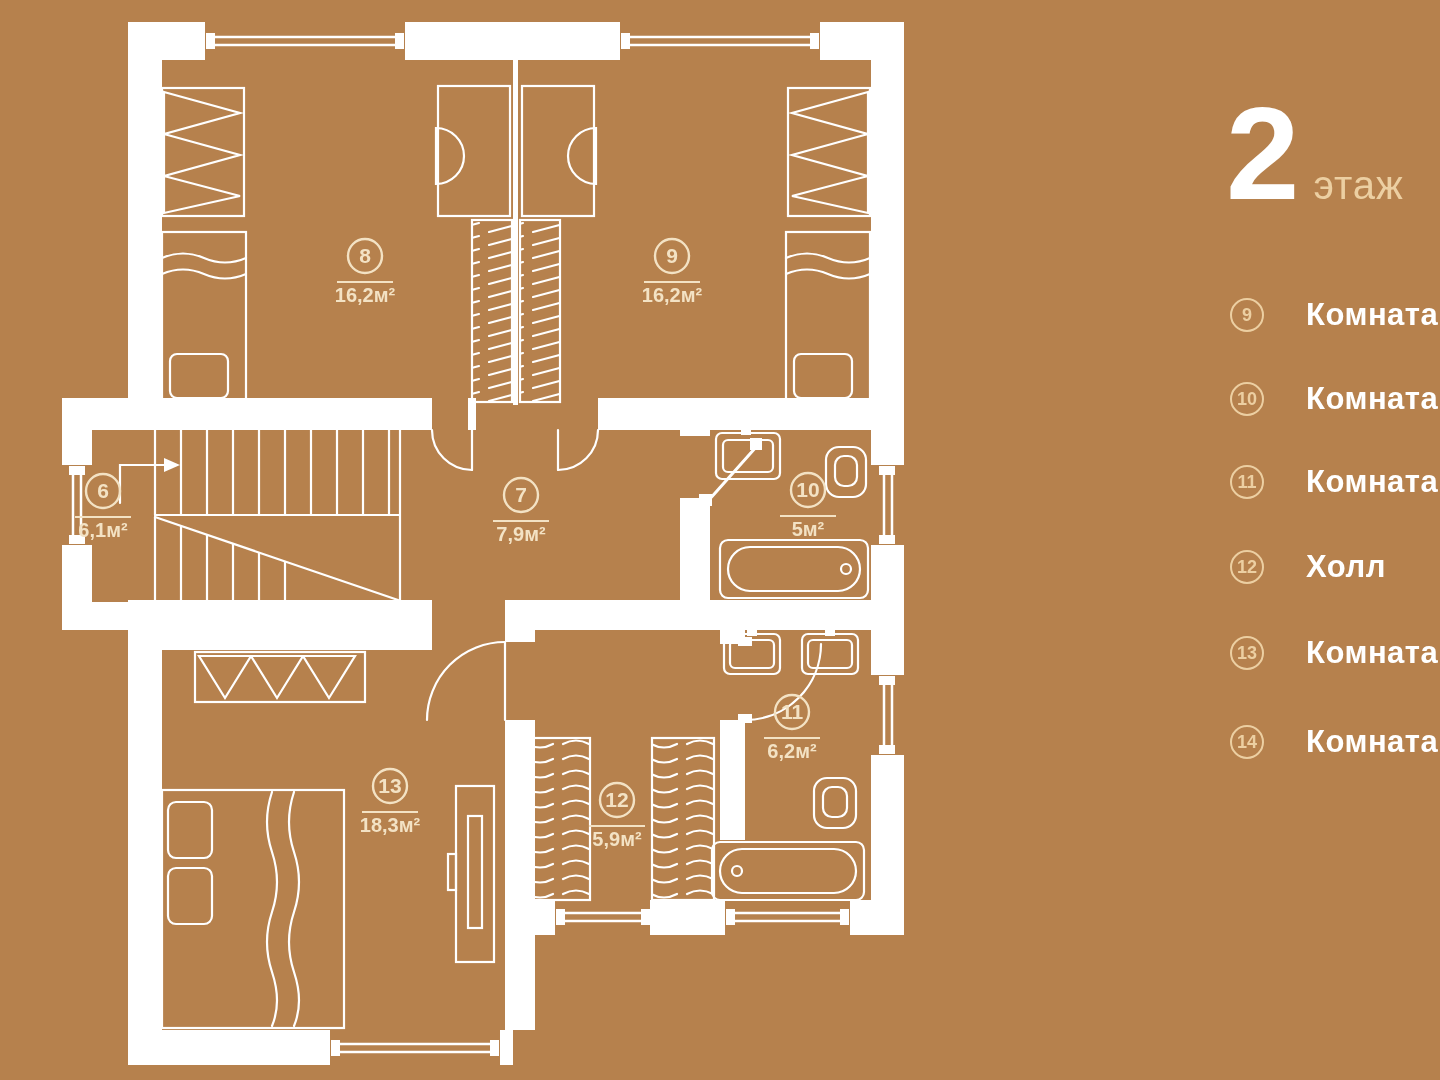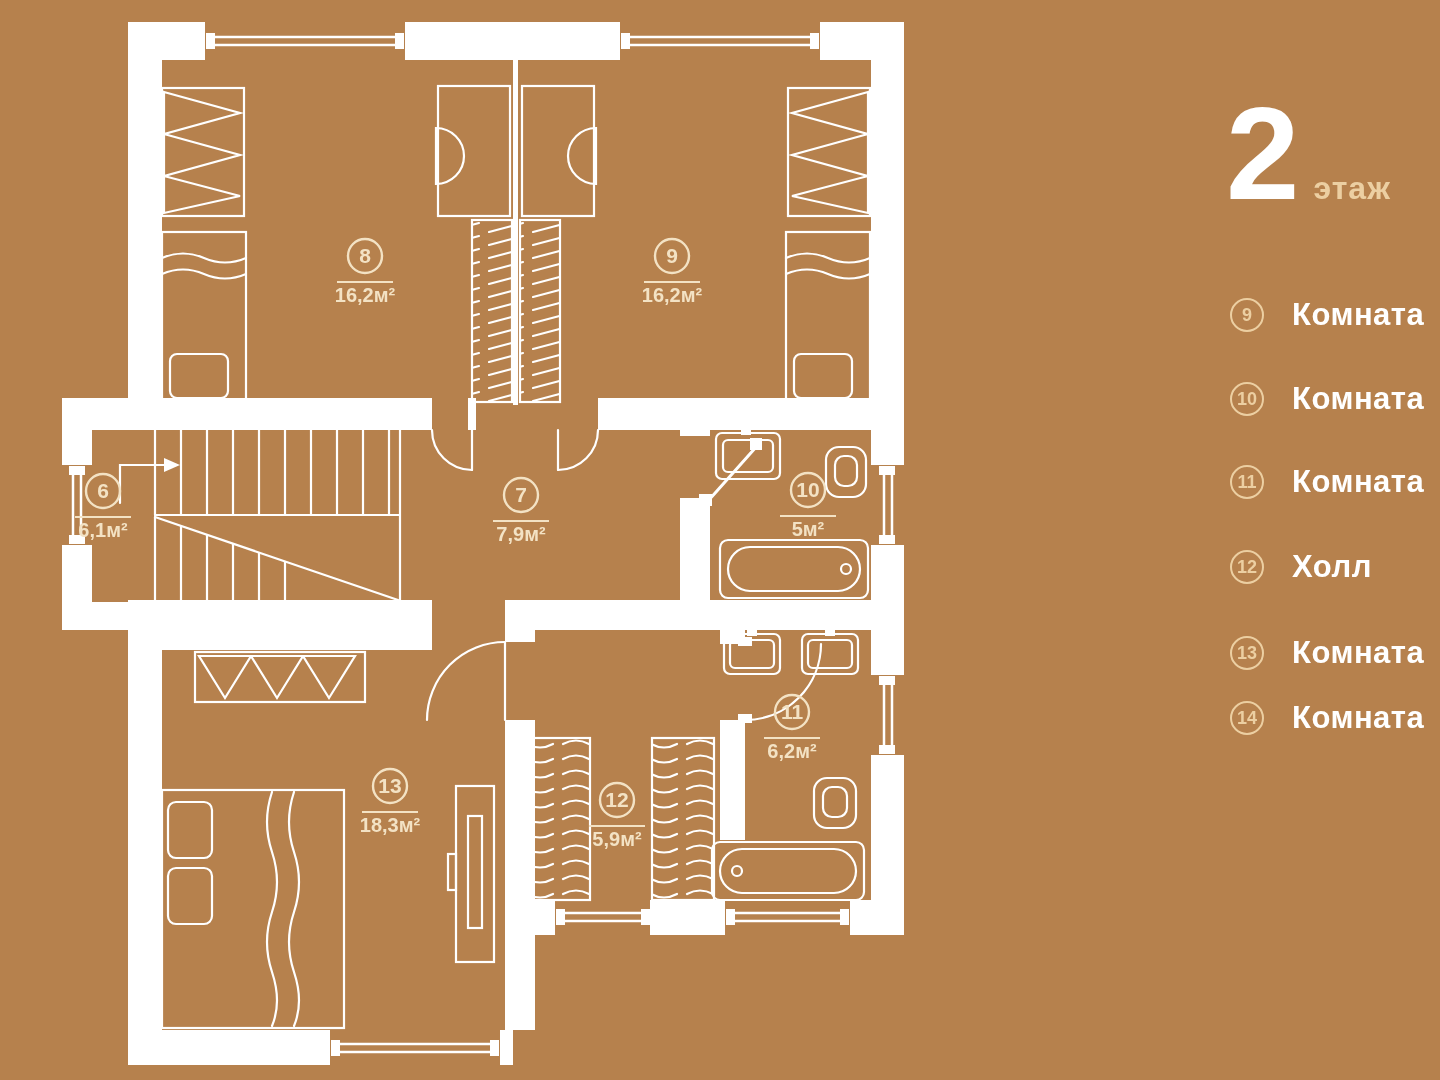--- a/index.html
+++ b/index.html
@@ -15,27 +15,27 @@
   .thick{stroke:var(--wall,#fff);stroke-width:3;fill:none;stroke-linecap:round;}
   .lblc{stroke:var(--plan_label,#f3e2c4);stroke-width:2.4;fill:none;}
   .lbll{stroke:var(--plan_label,#f3e2c4);stroke-width:2;}
   .pln{font:700 21px "Liberation Sans",sans-serif;fill:var(--plan_label,#f3e2c4);text-anchor:middle;}
   .pla{font:700 20px "Liberation Sans",sans-serif;fill:var(--plan_label,#f3e2c4);text-anchor:middle;}
   .wfill{fill:var(--wall,#fff);}
 
   
   .title{position:absolute;left:1226px;top:88px;display:flex;align-items:baseline;gap:14px;}
   .title-number{font-size:132px;font-weight:700;color:var(--legend_text,#fff);line-height:1;}
-  .title-suffix{font-size:32px;font-weight:700;color:var(--accent,#eccfa2);letter-spacing:1px;}
+  .title-suffix{font-size:40px;font-weight:400;color:var(--accent,#eccfa2);letter-spacing:1px;}
   .legend{position:absolute;left:0;top:0;width:1440px;height:1080px;pointer-events:none;}
   .legend-item{position:absolute;left:1230px;display:flex;align-items:center;}
   .legend-circle{display:inline-flex;align-items:center;justify-content:center;width:34px;height:34px;
     border:2.5px solid var(--accent,#eccfa2);border-radius:50%;box-sizing:border-box;
     color:var(--accent,#eccfa2);font-size:18px;font-weight:700;}
-  .legend-label{margin-left:28px;color:var(--legend_text,#fff);font-size:31px;font-weight:700;letter-spacing:0.5px;}
+  .legend-label{margin-left:42px;color:var(--legend_text,#fff);font-size:31px;font-weight:700;letter-spacing:0.5px;}
 </style>
 </head>
 <body>
 
 <div class="app">
 
 <svg width="1440" height="1080" viewBox="0 0 1440 1080">
   <defs>
     <pattern id="hv" width="44" height="13" patternUnits="userSpaceOnUse">
       <path d="M5,11 L39,2" class="so"></path>
@@ -361,19 +361,19 @@
     <span class="legend-label">Комната</span>
   </div>
   <div class="legend-item" style="top:549px">
     <span class="legend-circle">12</span>
     <span class="legend-label">Холл</span>
   </div>
   <div class="legend-item" style="top:635px">
     <span class="legend-circle">13</span>
     <span class="legend-label">Комната</span>
   </div>
-  <div class="legend-item" style="top:700px">
+  <div class="legend-item" style="top:724px">
     <span class="legend-circle">14</span>
     <span class="legend-label">Комната</span>
   </div>
 </div>
 
 </div>
 
 </body></html>

